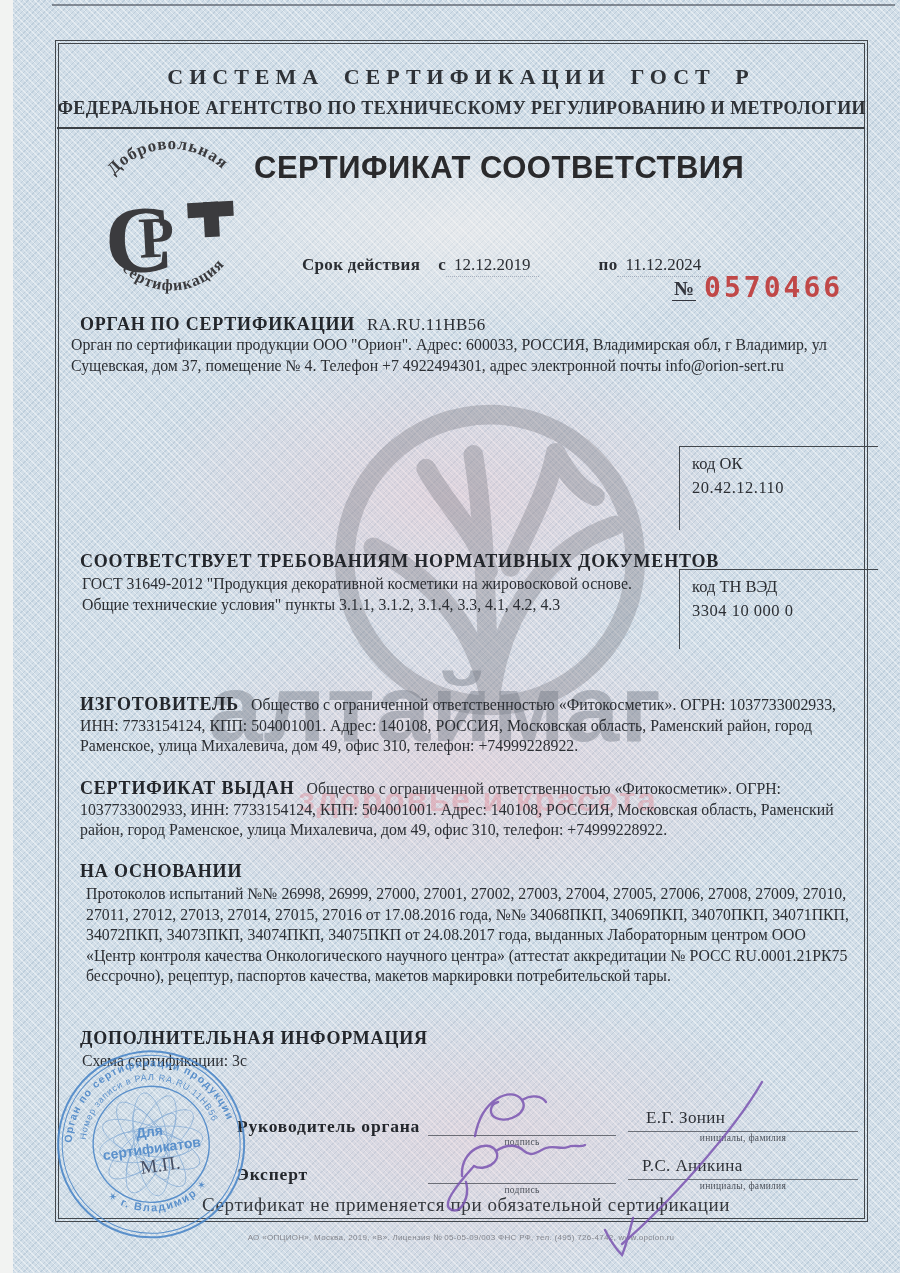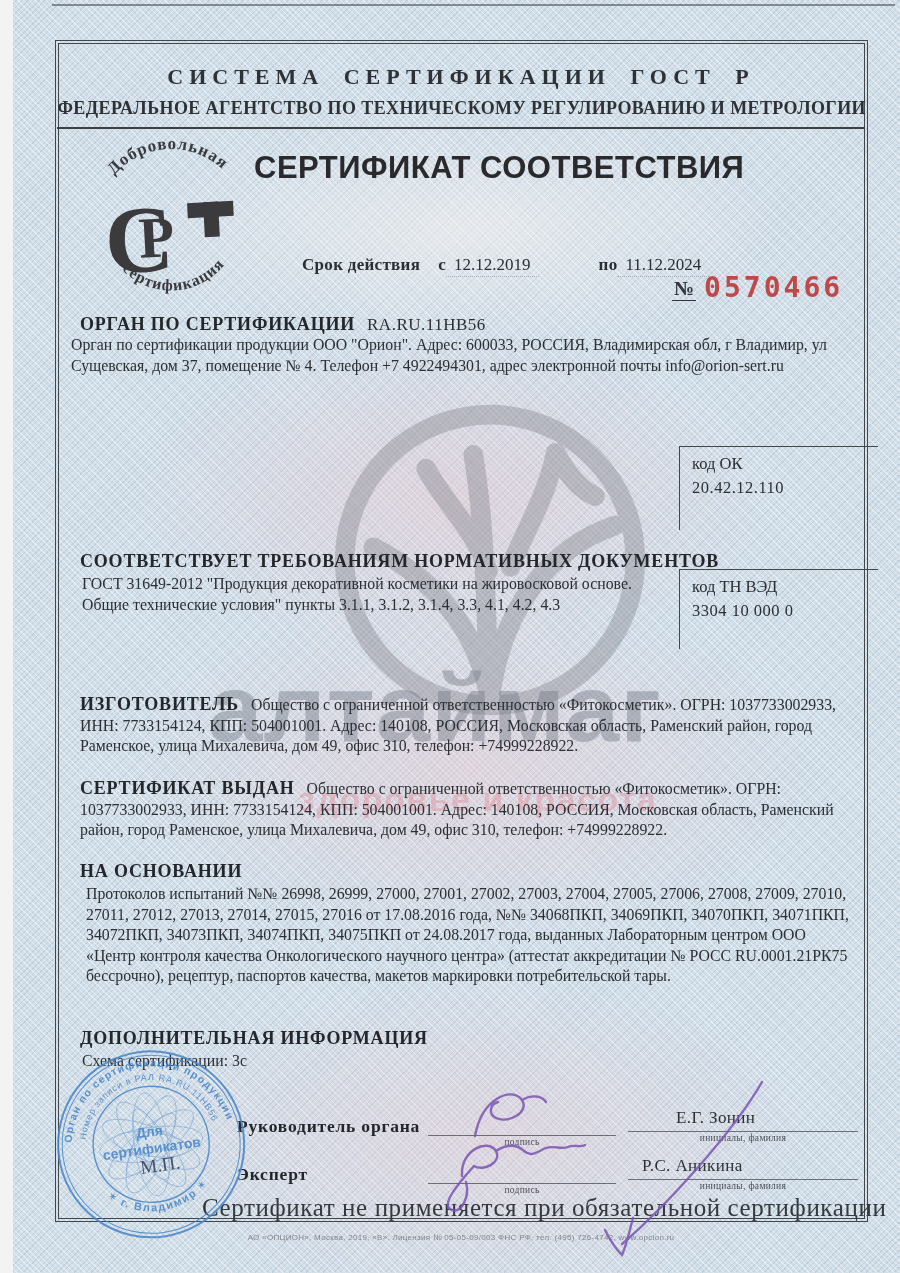--- a/index.html
+++ b/index.html
@@ -60,22 +60,22 @@
   .add-body{left:82px;top:1052px;font-size:15.8px;}
   .role1{left:237px;top:1116px;} .role2{left:237px;top:1164px;}
   .role1 .sect-label,.role2 .sect-label{font-size:17.5px;}
   .sig-line{border-bottom:1.2px solid rgba(70,74,82,.75);height:1px;}
   .sl1{left:428px;top:1134px;width:188px;} .sl2{left:428px;top:1182px;width:188px;}
   .nl1{left:628px;top:1130px;width:230px;} .nl2{left:628px;top:1178px;width:230px;}
   .cap{font-size:9.5px;color:#4c515a;text-align:center;letter-spacing:.3px;}
   .cap1{left:428px;top:1137px;width:188px;} .cap2{left:428px;top:1185px;width:188px;}
   .ncap1{left:628px;top:1133px;width:230px;} .ncap2{left:628px;top:1181px;width:230px;}
   .name{font-size:17px;letter-spacing:.4px;color:#2d3036;}
-  .nm1{left:676px;top:1108px;} .nm2{left:642px;top:1156px;}
-  .note{left:202px;top:1194px;font-size:25px;letter-spacing:.6px;color:#35383d;text-align:right;}
+  .nm1{left:646px;top:1108px;} .nm2{left:642px;top:1156px;}
+  .note{left:202px;top:1194px;font-size:19px;letter-spacing:.6px;color:#35383d;text-align:right;}
   .fineprint{left:55px;top:1233px;width:812px;text-align:center;font-size:8px;color:#83858d;
        font-family:"Liberation Sans","DejaVu Sans",sans-serif;letter-spacing:.3px;}
   .wm-circle{left:328px;top:398px;width:324px;height:324px;opacity:.33;}
   .wm-brand{left:208px;top:652px;font-family:"Liberation Sans","DejaVu Sans",sans-serif;
        font-weight:bold;font-size:98px;letter-spacing:1px;color:rgba(118,124,136,.45);transform:scaleY(.96);}
   .wm-slogan{left:298px;top:780px;font-family:"Liberation Sans","DejaVu Sans",sans-serif;
        font-weight:bold;font-size:34px;letter-spacing:1.5px;color:rgba(224,128,142,.38);}
   .logo-svg{left:76px;top:138px;width:192px;height:168px;transform:rotate(-3deg);}
   .stamp-svg{left:40px;top:1044px;width:228px;height:212px;transform:rotate(-8deg);opacity:.88;}
   .sig-svg{left:400px;top:1058px;width:420px;height:212px;}

